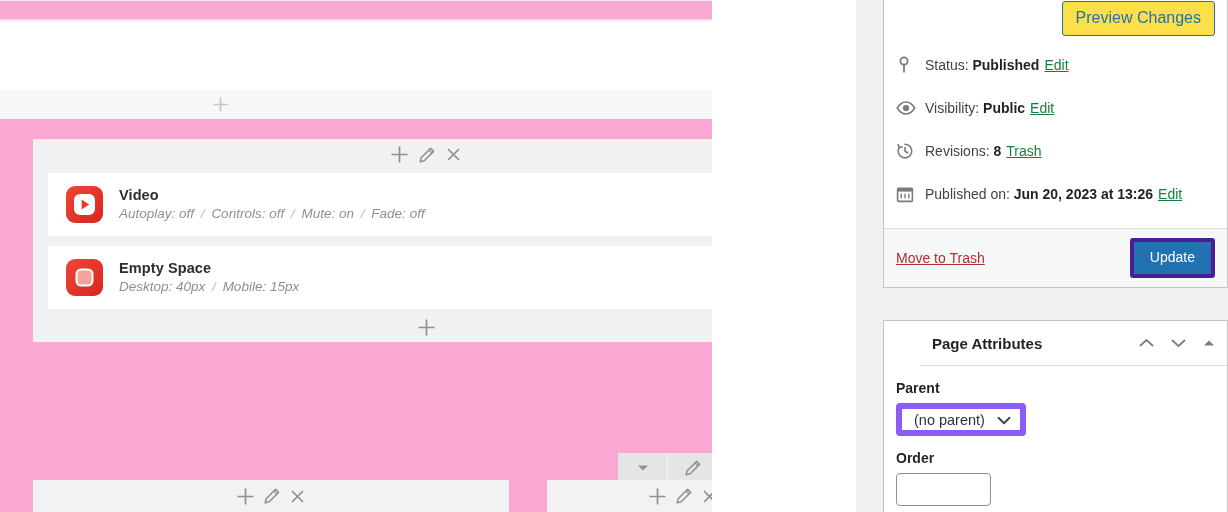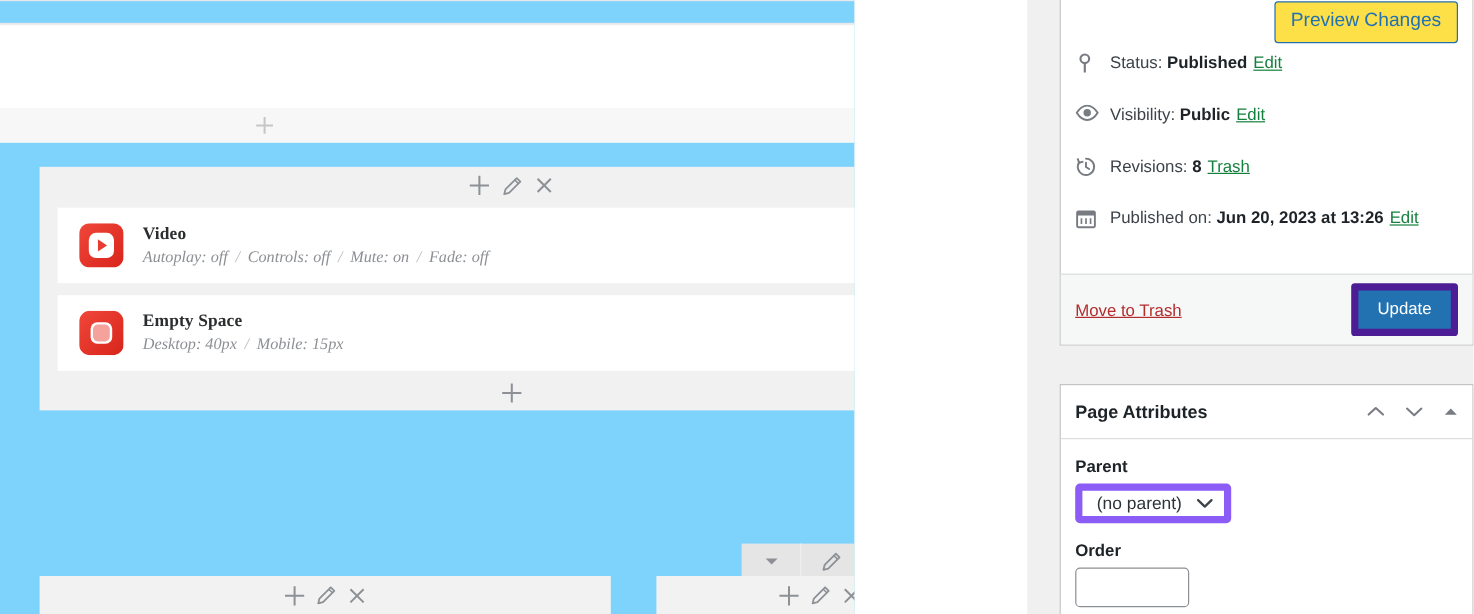--- a/index.html
+++ b/index.html
@@ -10,23 +10,22 @@
     background: #ffffff;
     font-family: "Liberation Sans", sans-serif;
     color: #32373c;
   }
   .screen { position: relative; width: 1228px; height: 512px; background:#fff; }
 
   
   .editor-canvas {
     position: absolute; left: 0; top: 0;
     width: 712px; height: 512px;
-    background: #7dd3fc;
+    background: #f9a8d4;
     overflow: hidden;
-    font-family: Liberation Serif, serif;
   }
   .canvas-divider {
     position:absolute; left:0; width:856px; height:1px; background:#e8e8e8;
   }
 
   
   .top-card {
     position: absolute; left: 0; top: 20px;
     width: 820px; height: 70px;
     background: #ffffff;
@@ -131,21 +130,21 @@
     border: 1px solid #2271b1;
     color: #2271b1;
     background: #fde047;
     border-radius: 3px;
     font-size: 16px;
     padding: 7px 13px 8px 13px;
     line-height: 1.1;
     cursor: pointer;
   }
   .misc-row {
-    display: flex; align-items: flex-start;
+    display: flex; align-items: center;
     height: 43px;
     font-size: 14px; color: #3c434a;
   }
   .misc-ico {
     width: 24px; flex: 0 0 24px;
     display:flex; align-items:center; justify-content:flex-start;
     color: #8c8f94;
   }
   .misc-ico svg { display:block; }
   .misc-label { margin-left: 5px; }
@@ -163,32 +162,33 @@
     padding: 0 12px;
   }
   .trash-link {
     color: #b32d2e; text-decoration: underline;
     font-size: 14px; cursor: pointer;
   }
   .btn-primary {
     margin-left: auto;
     background: #2271b1;
     color: #ffffff;
-    border: 6px solid #4c1d95;
+    border: 4px solid #4c1d95;
     border-radius: 3px;
     font-size: 14px;
     padding: 8px 16px 9px 16px;
     line-height: 1.1;
     cursor: pointer;
   }
 
   .panel-head {
     display:flex; align-items:center;
     height: 45px; padding: 0 12px;
     border-bottom: 1px solid #dcdcde;
+    margin-left: 36px;
   }
   .panel-title { font-size: 15px; font-weight: bold; color:#1d2327; }
   .panel-head-ctrls { margin-left:auto; display:flex; align-items:center; gap: 17px; color:#787c82; }
   .panel-body { padding: 14px 12px 0 12px; }
   .field-label { font-size: 14px; font-weight: bold; color:#1d2327; margin-bottom: 7px; }
   .select-box {
     position: relative;
     display:inline-flex; align-items:center;
     height: 33px;
     min-width: 130px;

